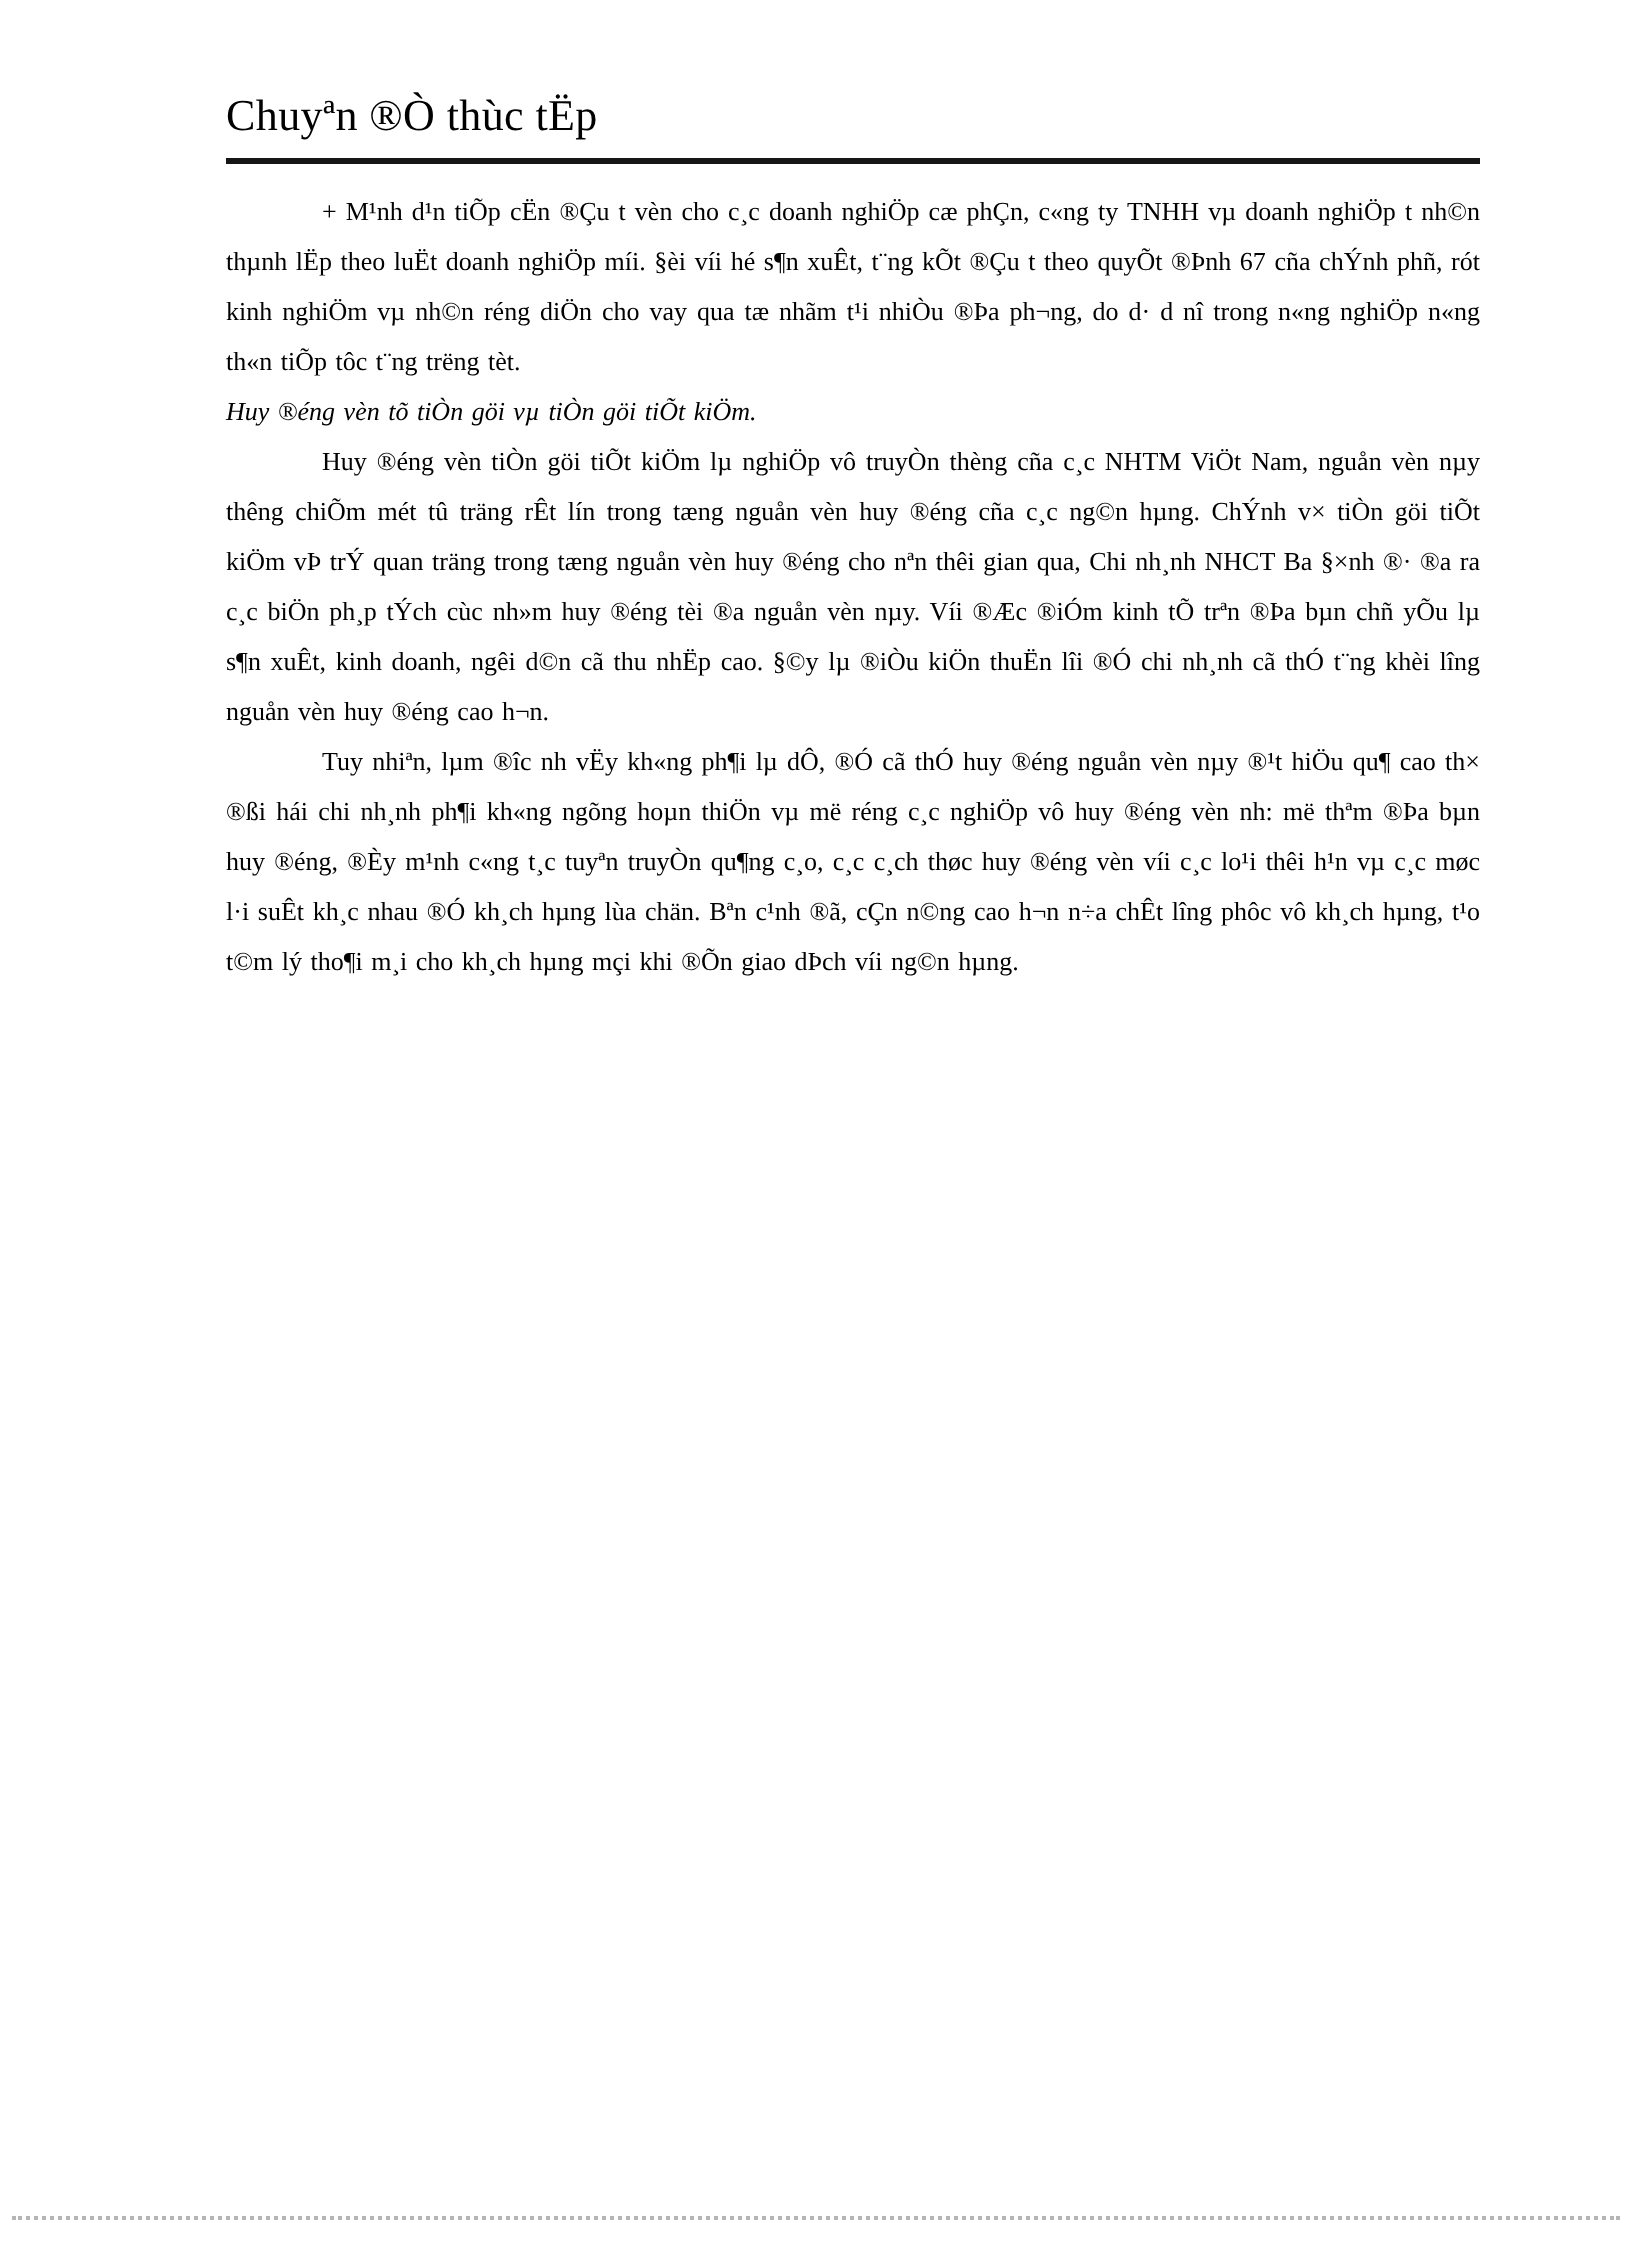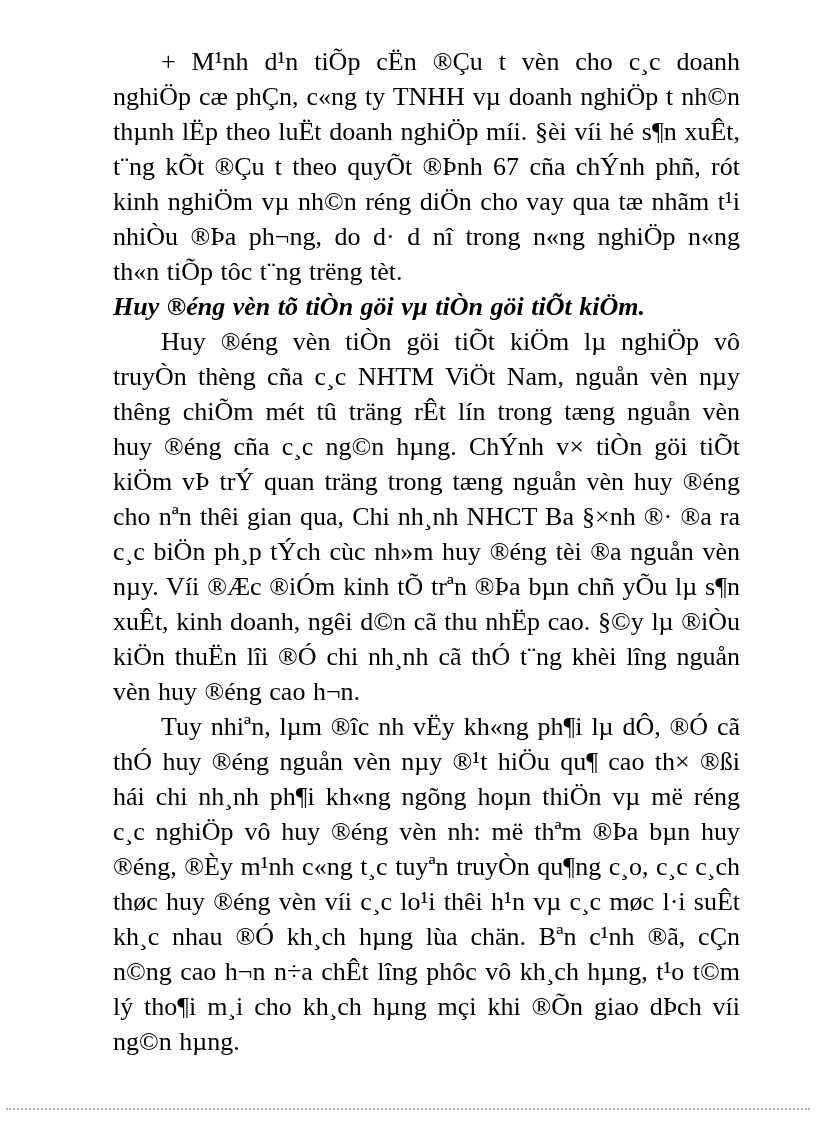--- a/index.html
+++ b/index.html
@@ -27,45 +27,49 @@
   .header-rule {
     height: 3px;
     background: #161616;
     margin-bottom: 11px;
   }
   .doc-body {
     width: 100%;
   }
   .para {
     margin: 0;
-    font-size: 26px;
-    line-height: 35px;
+    font-size: 13px;
+    line-height: 25px;
     text-align: justify;
     word-spacing: 1px;
   }
   .para.body {
     text-indent: 48px;
   }
   .para.heading {
     text-indent: 0;
-    font-weight: bold;
+    font-weight: normal;
     font-style: italic;
   }
   .footer-rule {
     position: absolute;
     left: 6px;
     right: 6px;
     bottom: 13px;
     border-top: 2px dotted #b5b5b5;
   }
 </style>
 </head>
 <body>
 
 <div class="page">
+  <div class="header">
+    <div class="header-title">Chuyªn ®Ò thùc tËp</div>
+    <div class="header-rule"></div>
+  </div>
 
   <div class="doc-body">
       <p class="para body">+ M¹nh d¹n tiÕp cËn ®Çu t vèn cho c¸c doanh nghiÖp cæ phÇn, c«ng ty TNHH vµ doanh nghiÖp t nh©n thµnh lËp theo luËt doanh nghiÖp míi. §èi víi hé s¶n xuÊt, t¨ng kÕt ®Çu t theo quyÕt ®Þnh 67 cña chÝnh phñ, rót kinh nghiÖm vµ nh©n réng diÖn cho vay qua tæ nhãm t¹i nhiÒu ®Þa ph¬ng, do d· d nî trong n«ng nghiÖp n«ng th«n tiÕp tôc t¨ng trëng tèt.</p>
       <p class="para heading">Huy ®éng vèn tõ tiÒn göi vµ tiÒn göi tiÕt kiÖm.</p>
       <p class="para body">Huy ®éng vèn tiÒn göi tiÕt kiÖm lµ nghiÖp vô truyÒn thèng cña c¸c NHTM ViÖt Nam, nguån vèn nµy thêng chiÕm mét tû träng rÊt lín trong tæng nguån vèn huy ®éng cña c¸c ng©n hµng. ChÝnh v× tiÒn göi tiÕt kiÖm vÞ trÝ quan träng trong tæng nguån vèn huy ®éng cho nªn thêi gian qua, Chi nh¸nh NHCT Ba §×nh ®· ®a ra c¸c biÖn ph¸p tÝch cùc nh»m huy ®éng tèi ®a nguån vèn nµy. Víi ®Æc ®iÓm kinh tÕ trªn ®Þa bµn chñ yÕu lµ s¶n xuÊt, kinh doanh, ngêi d©n cã thu nhËp cao. §©y lµ ®iÒu kiÖn thuËn lîi ®Ó chi nh¸nh cã thÓ t¨ng khèi lîng nguån vèn huy ®éng cao h¬n.</p>
       <p class="para body">Tuy nhiªn, lµm ®îc nh vËy kh«ng ph¶i lµ dÔ, ®Ó cã thÓ huy ®éng nguån vèn nµy ®¹t hiÖu qu¶ cao th× ®ßi hái chi nh¸nh ph¶i kh«ng ngõng hoµn thiÖn vµ më réng c¸c nghiÖp vô huy ®éng vèn nh: më thªm ®Þa bµn huy ®éng, ®Èy m¹nh c«ng t¸c tuyªn truyÒn qu¶ng c¸o, c¸c c¸ch thøc huy ®éng vèn víi c¸c lo¹i thêi h¹n vµ c¸c møc l·i suÊt kh¸c nhau ®Ó kh¸ch hµng lùa chän. Bªn c¹nh ®ã, cÇn n©ng cao h¬n n÷a chÊt lîng phôc vô kh¸ch hµng, t¹o t©m lý tho¶i m¸i cho kh¸ch hµng mçi khi ®Õn giao dÞch víi ng©n hµng.</p>
     </div>
 
   <div class="footer-rule"></div>
 </div>

